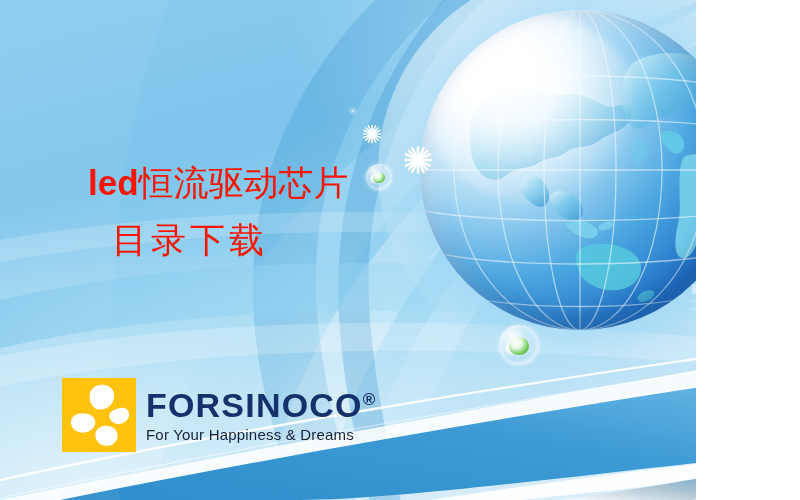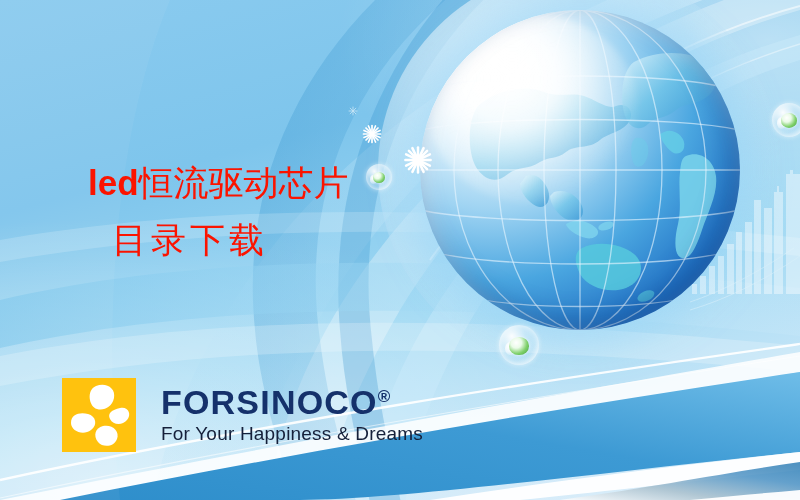--- a/index.html
+++ b/index.html
@@ -5,21 +5,21 @@
 <style>
   html, body {
     margin: 0; padding: 0;
     background: #ffffff;
   }
   body {
     font-family: "Liberation Sans", sans-serif;
   }
   #banner {
     position: relative;
-    width: 800px;
+    width: 696px;
     height: 500px;
     overflow: hidden;
     background: linear-gradient(160deg, #8ecdf0 0%, #86c9ee 28%, #9ad6f2 52%, #bde2f6 74%, #d9edfa 100%);
   }
 
   
   .layer { position: absolute; pointer-events: none; }
 
   #bg-gradient-base {
     inset: 0;
@@ -126,21 +126,20 @@
     letter-spacing: 4px;
     white-space: nowrap;
   }
 
   
   #logo {
     position: absolute;
     left: 62px; top: 378px;
     display: flex;
     align-items: stretch;
-    gap: 15px;
   }
   #logo-mark {
     width: 74px; height: 74px;
     background: #ffc20e;
     position: relative;
     flex: 0 0 auto;
   }
   #logo-mark svg { position: absolute; left: 0; top: 0; }
   #logo-text {
     margin-left: 10px;
@@ -158,21 +157,21 @@
     white-space: nowrap;
   }
   #logo-wordmark .reg {
     font-size: 17px;
     vertical-align: super;
     letter-spacing: 0;
   }
   #logo-tagline {
     margin-top: 4px;
     font-family: "Liberation Sans", sans-serif;
-    font-size: 19px;
+    font-size: 15px;
     font-weight: 400;
     color: #15203a;
     letter-spacing: .2px;
     white-space: nowrap;
   }
 </style>
 </head>
 <body>
 
 <div id="banner">

